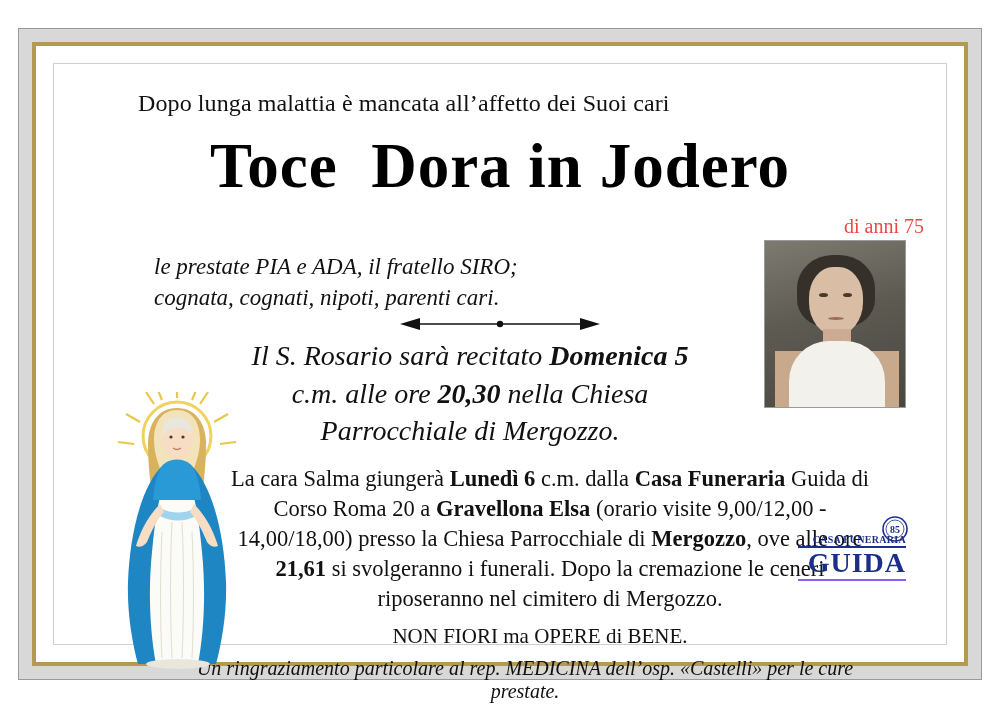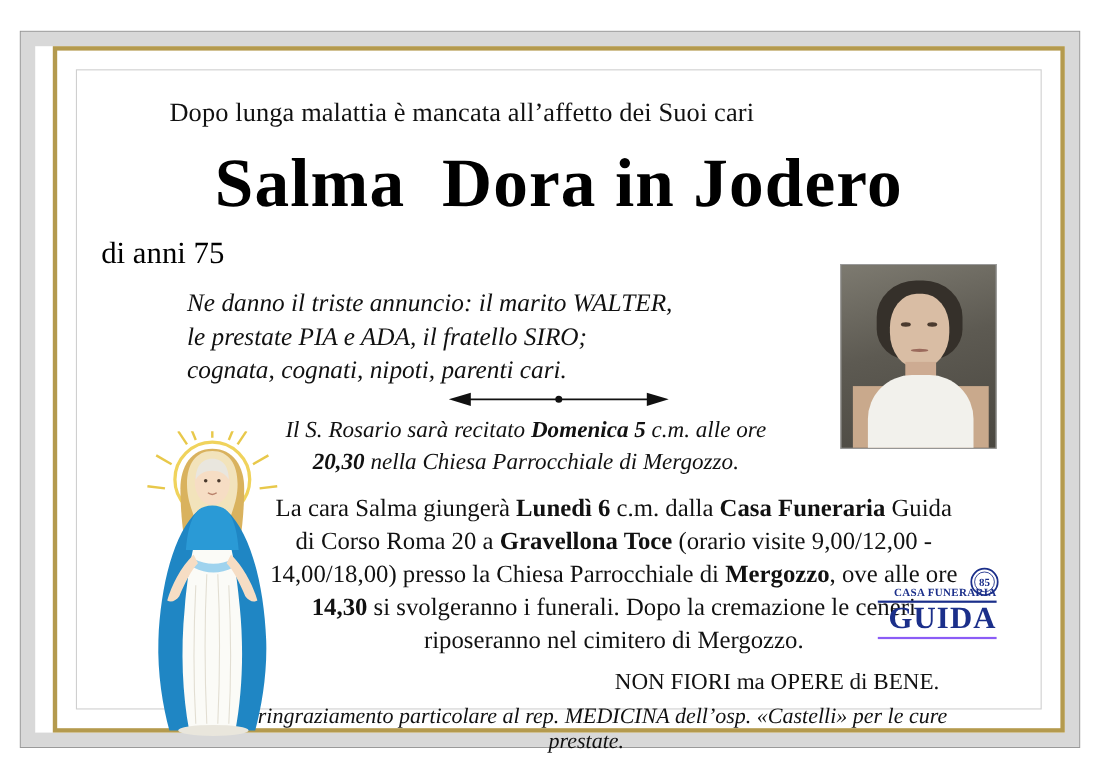--- a/index.html
+++ b/index.html
@@ -30,21 +30,20 @@
     inset: 0;
     box-sizing: border-box;
     border: 13px solid #d8d8d8;
   }
   .frame-gold {
     position: absolute;
     inset: 13px;
     box-sizing: border-box;
     border: 4px solid #b49a4e;
     background: #ffffff;
-    margin-left: 16px;
   }
   .frame-inner {
     position: absolute;
     inset: 17px;
     box-sizing: border-box;
     border: 1px solid #cfcfcf;
     background: #ffffff;
   }
   .sheet {
     position: absolute;
@@ -63,24 +62,24 @@
     text-align: center;
     font-size: 63px;
     font-weight: bold;
     color: #000;
     letter-spacing: 1px;
     margin-top: 16px;
     line-height: 1.05;
     white-space: pre;
   }
   .age {
-    text-align: left;
-    font-size: 28px;
+    text-align: right;
+    font-size: 20px;
     margin-top: 16px;
-    color: #000000;
+    color: #ef4444;
   }
   .announce {
     margin-top: 14px;
     margin-left: 78px;
     font-style: italic;
     font-size: 23px;
     line-height: 1.32;
     color: #111;
   }
   .divider {
@@ -98,42 +97,42 @@
     color: #111;
   }
   .place-date b { font-weight: bold; }
 
   .rosary {
     margin-top: 6px;
     margin-left: 165px;
     margin-right: 225px;
     text-align: center;
     font-style: italic;
-    font-size: 21px;
+    font-size: 28px;
     line-height: 1.35;
     color: #111;
   }
   .rosary b { font-weight: bold; font-style: italic; }
 
   .body-text {
     margin-top: 14px;
     margin-left: 150px;
     margin-right: 50px;
     text-align: center;
     font-size: 22.5px;
     line-height: 1.33;
     color: #111;
   }
   .body-text b { font-weight: bold; }
 
   .flowers {
     margin-top: 10px;
     margin-left: 150px;
     margin-right: 70px;
-    text-align: right;
+    text-align: center;
     font-size: 21px;
     color: #111;
   }
   .thanks {
     margin-top: 8px;
     margin-left: 90px;
     margin-right: 40px;
     text-align: center;
     font-style: italic;
     font-size: 20px;
@@ -270,26 +269,25 @@
 
 <div class="card">
   <div class="frame-grey"></div>
   <div class="frame-gold">
     <div class="frame-inner">
 
       <div class="sheet">
 
         <div class="intro">Dopo lunga malattia è mancata all’affetto dei Suoi cari</div>
 
-        <div class="name">Salma  Dora in Jodero</div>
+        <div class="name">Toce  Dora in Jodero</div>
 
         <div class="age">di anni 75</div>
 
         <div class="announce">
-          <div>Ne danno il triste annuncio: il marito WALTER,</div>
           <div>le prestate PIA e ADA, il fratello SIRO;</div>
           <div>cognata, cognati, nipoti, parenti cari.</div>
         </div>
 
         <div class="divider">
           <svg width="200" height="14" viewBox="0 0 200 14">
             <line x1="18" y1="7" x2="182" y2="7" stroke="#111" stroke-width="1.6"></line>
             <polygon points="0,7 20,1 20,13" fill="#111"></polygon>
             <polygon points="200,7 180,1 180,13" fill="#111"></polygon>
             <circle cx="100" cy="7" r="3.2" fill="#111"></circle>
@@ -297,22 +295,22 @@
         </div>
 
 
         <div class="rosary">
           <span>Il S. Rosario sarà recitato </span><b>Domenica 5</b><span> c.m. alle</span>
           <span>ore </span><b>20,30</b><span> nella Chiesa Parrocchiale di Mergozzo.</span>
         </div>
 
         <div class="body-text">
           <span>La cara Salma giungerà </span><b>Lunedì 6</b><span> c.m. dalla </span><b>Casa Funeraria</b><span> Guida di</span>
-          <span>Corso Roma 20 a </span><b>Gravellona Toce</b><span> (orario visite 9,00/12,00 - 14,00/18,00)</span>
-          <span>presso la Chiesa Parrocchiale di </span><b>Mergozzo</b><span>, ove alle ore </span><b>14,30</b><span> si</span>
+          <span>Corso Roma 20 a </span><b>Gravellona Elsa</b><span> (orario visite 9,00/12,00 - 14,00/18,00)</span>
+          <span>presso la Chiesa Parrocchiale di </span><b>Mergozzo</b><span>, ove alle ore </span><b>21,61</b><span> si</span>
           <span>svolgeranno i funerali. Dopo la cremazione le ceneri riposeranno</span>
           <span>nel cimitero di Mergozzo.</span>
         </div>
 
         <div class="flowers">NON FIORI ma OPERE di BENE.</div>
 
         <div class="thanks">Un ringraziamento particolare al rep. MEDICINA dell’osp. «Castelli» per le cure prestate.</div>
 
       </div>
 

